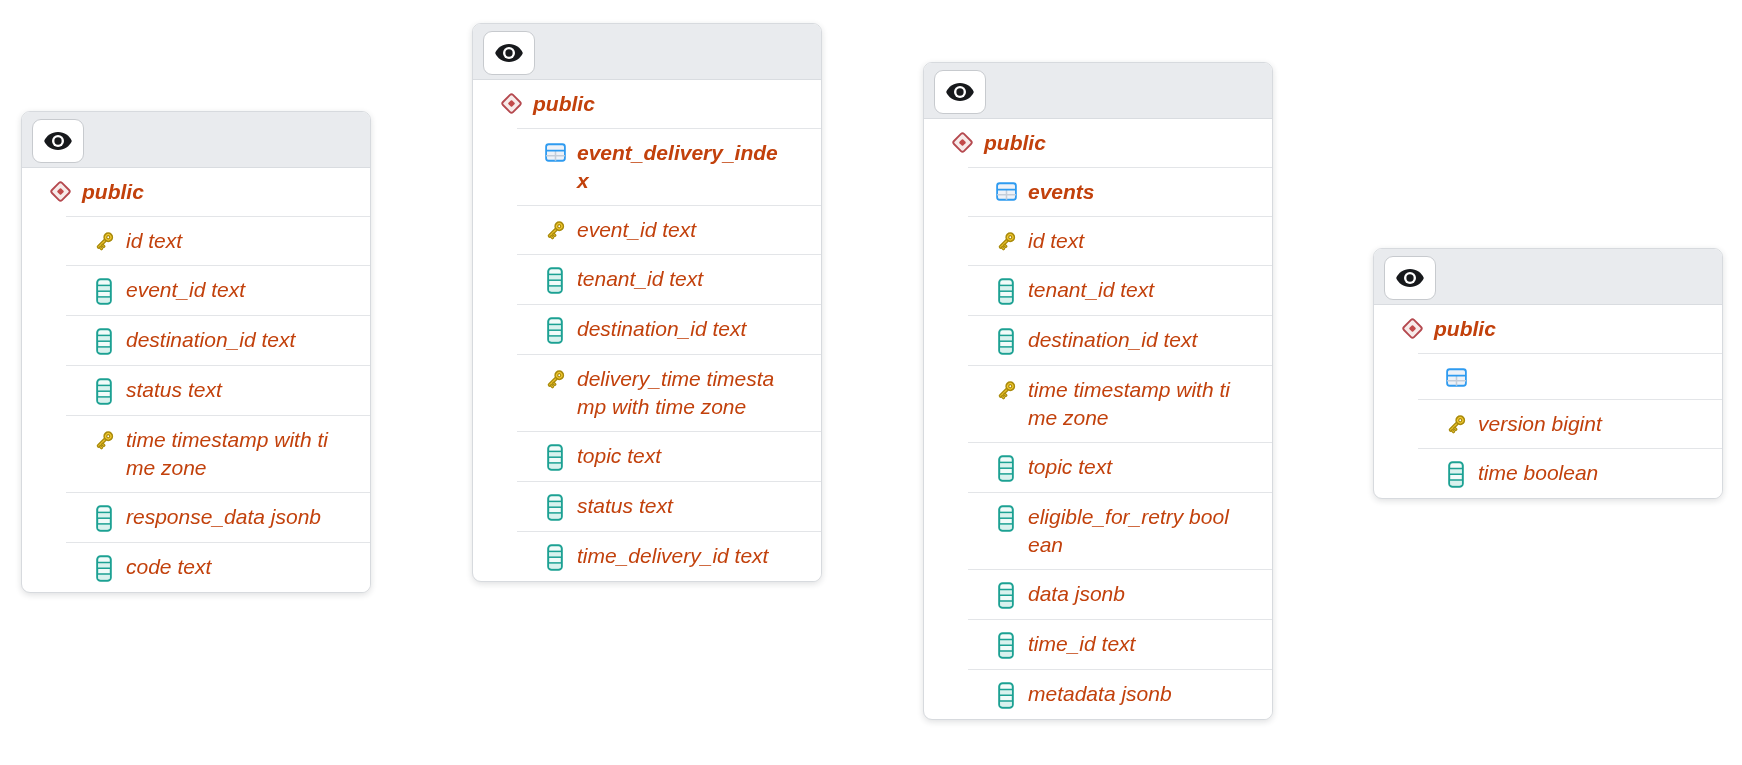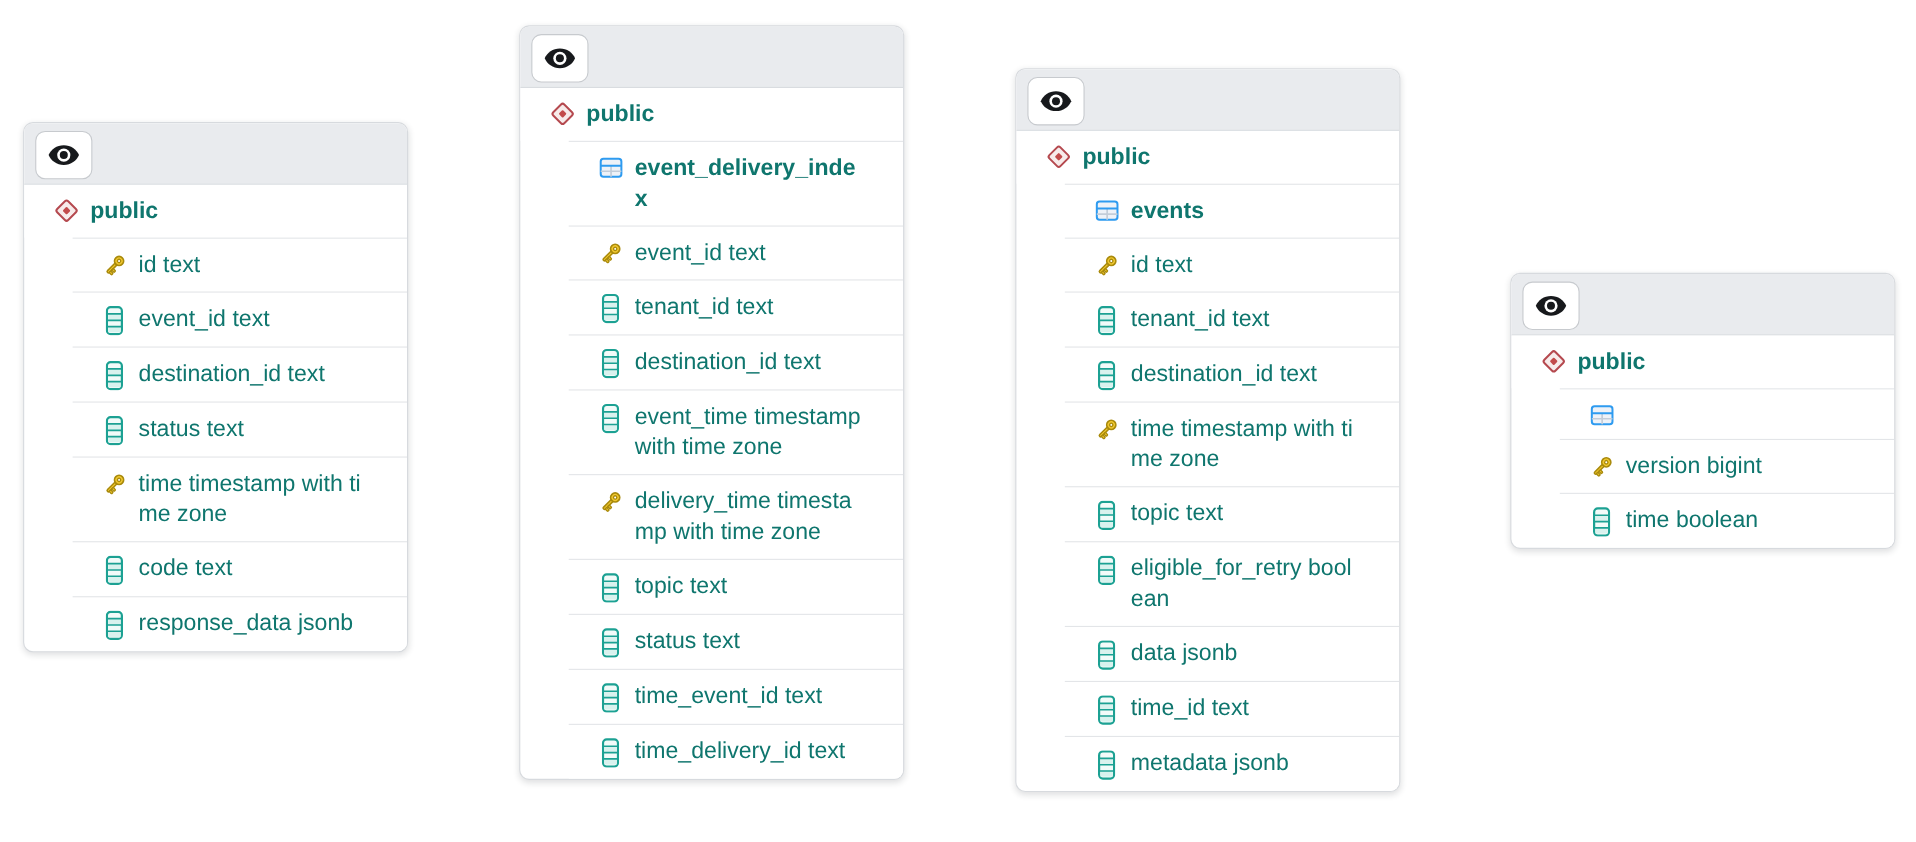--- a/index.html
+++ b/index.html
@@ -16,22 +16,23 @@
     overflow: hidden;
   }
   .table-card {
     position: absolute;
     background: #ffffff;
     border: 1px solid #d7dade;
     border-radius: 9px;
     box-shadow: 0 2px 6px rgba(31,35,40,0.14);
     overflow: hidden;
     box-sizing: border-box;
-    color: #0f766e;
+    color: #c2410c;
     font-size: 21px;
+    font-style: italic;
   }
   .card-header {
     background: #e9ebee;
     border-bottom: 1px solid #d9dce0;
     height: 56px;
     box-sizing: border-box;
     padding: 5px 0 0 10px;
     display: flex;
     align-items: center;
   }
@@ -174,35 +175,35 @@
 
       <svg width="16" height="27" viewBox="0 0 16 27">
         <rect x="1.2" y="1.2" width="13.6" height="24.6" rx="3.4" fill="#f2fbf9" stroke="#1ca193" stroke-width="2"></rect>
         <rect x="2.4" y="7.6" width="11.2" height="5.4" fill="#d9f2ee"></rect>
         <rect x="2.4" y="18.6" width="11.2" height="5.4" fill="#d9f2ee"></rect>
         <line x1="1.2" y1="7.4" x2="14.8" y2="7.4" stroke="#1ca193" stroke-width="1.5"></line>
         <line x1="1.2" y1="13.2" x2="14.8" y2="13.2" stroke="#1ca193" stroke-width="1.5"></line>
         <line x1="1.2" y1="18.9" x2="14.8" y2="18.9" stroke="#1ca193" stroke-width="1.5"></line>
       </svg>
     </span>
+    <span class="row-text"><span>response_data</span> <span>jsonb</span></span>
+  </div>
+        <div class="row">
+    <span class="icon-cell">
+
+      <svg width="16" height="27" viewBox="0 0 16 27">
+        <rect x="1.2" y="1.2" width="13.6" height="24.6" rx="3.4" fill="#f2fbf9" stroke="#1ca193" stroke-width="2"></rect>
+        <rect x="2.4" y="7.6" width="11.2" height="5.4" fill="#d9f2ee"></rect>
+        <rect x="2.4" y="18.6" width="11.2" height="5.4" fill="#d9f2ee"></rect>
+        <line x1="1.2" y1="7.4" x2="14.8" y2="7.4" stroke="#1ca193" stroke-width="1.5"></line>
+        <line x1="1.2" y1="13.2" x2="14.8" y2="13.2" stroke="#1ca193" stroke-width="1.5"></line>
+        <line x1="1.2" y1="18.9" x2="14.8" y2="18.9" stroke="#1ca193" stroke-width="1.5"></line>
+      </svg>
+    </span>
     <span class="row-text"><span>code</span> <span>text</span></span>
-  </div>
-        <div class="row">
-    <span class="icon-cell">
-
-      <svg width="16" height="27" viewBox="0 0 16 27">
-        <rect x="1.2" y="1.2" width="13.6" height="24.6" rx="3.4" fill="#f2fbf9" stroke="#1ca193" stroke-width="2"></rect>
-        <rect x="2.4" y="7.6" width="11.2" height="5.4" fill="#d9f2ee"></rect>
-        <rect x="2.4" y="18.6" width="11.2" height="5.4" fill="#d9f2ee"></rect>
-        <line x1="1.2" y1="7.4" x2="14.8" y2="7.4" stroke="#1ca193" stroke-width="1.5"></line>
-        <line x1="1.2" y1="13.2" x2="14.8" y2="13.2" stroke="#1ca193" stroke-width="1.5"></line>
-        <line x1="1.2" y1="18.9" x2="14.8" y2="18.9" stroke="#1ca193" stroke-width="1.5"></line>
-      </svg>
-    </span>
-    <span class="row-text"><span>response_data</span> <span>jsonb</span></span>
   </div>
       </div>
   </div>
     <div class="table-card" style="left: 472px; top: 23px; width: 350px;">
     <div class="card-header">
       <button class="eye-btn">
         <svg width="30" height="24" viewBox="0 0 28 22">
           <path d="M14 2.6 C8 2.6 3.1 6.1 1.1 11 C3.1 15.9 8 19.4 14 19.4 C20 19.4 24.9 15.9 26.9 11 C24.9 6.1 20 2.6 14 2.6 Z" fill="#17191c"></path>
           <circle cx="14" cy="11" r="5.6" fill="#ffffff"></circle>
           <circle cx="14" cy="11" r="3.4" fill="#17191c"></circle>
@@ -270,34 +271,20 @@
         <rect x="2.4" y="18.6" width="11.2" height="5.4" fill="#d9f2ee"></rect>
         <line x1="1.2" y1="7.4" x2="14.8" y2="7.4" stroke="#1ca193" stroke-width="1.5"></line>
         <line x1="1.2" y1="13.2" x2="14.8" y2="13.2" stroke="#1ca193" stroke-width="1.5"></line>
         <line x1="1.2" y1="18.9" x2="14.8" y2="18.9" stroke="#1ca193" stroke-width="1.5"></line>
       </svg>
     </span>
     <span class="row-text"><span>destination_id</span> <span>text</span></span>
   </div>
         <div class="row">
     <span class="icon-cell">
-
-      <svg width="16" height="27" viewBox="0 0 16 27">
-        <rect x="1.2" y="1.2" width="13.6" height="24.6" rx="3.4" fill="#f2fbf9" stroke="#1ca193" stroke-width="2"></rect>
-        <rect x="2.4" y="7.6" width="11.2" height="5.4" fill="#d9f2ee"></rect>
-        <rect x="2.4" y="18.6" width="11.2" height="5.4" fill="#d9f2ee"></rect>
-        <line x1="1.2" y1="7.4" x2="14.8" y2="7.4" stroke="#1ca193" stroke-width="1.5"></line>
-        <line x1="1.2" y1="13.2" x2="14.8" y2="13.2" stroke="#1ca193" stroke-width="1.5"></line>
-        <line x1="1.2" y1="18.9" x2="14.8" y2="18.9" stroke="#1ca193" stroke-width="1.5"></line>
-      </svg>
-    </span>
-    <span class="row-text"><span>event_time</span> <span>timestamp with time zone</span></span>
-  </div>
-        <div class="row">
-    <span class="icon-cell">
       <svg width="25" height="25" viewBox="0 0 24 24">
         <g transform="rotate(45 12 12)" fill="#f2c930" stroke="#a98a0c">
           <rect x="10.8" y="9.6" width="2.4" height="11.2" rx="1.2" stroke-width="1.4"></rect>
           <rect x="13" y="14.6" width="3.2" height="2" rx="0.6" stroke-width="1.2"></rect>
           <rect x="13" y="17.8" width="3.2" height="2" rx="0.6" stroke-width="1.2"></rect>
           <circle cx="12" cy="6" r="4.1" stroke-width="1.6"></circle>
           <circle cx="12" cy="6" r="1.5" fill="#ffffff" stroke-width="1.2"></circle>
         </g>
       </svg>
 
@@ -324,34 +311,20 @@
       <svg width="16" height="27" viewBox="0 0 16 27">
         <rect x="1.2" y="1.2" width="13.6" height="24.6" rx="3.4" fill="#f2fbf9" stroke="#1ca193" stroke-width="2"></rect>
         <rect x="2.4" y="7.6" width="11.2" height="5.4" fill="#d9f2ee"></rect>
         <rect x="2.4" y="18.6" width="11.2" height="5.4" fill="#d9f2ee"></rect>
         <line x1="1.2" y1="7.4" x2="14.8" y2="7.4" stroke="#1ca193" stroke-width="1.5"></line>
         <line x1="1.2" y1="13.2" x2="14.8" y2="13.2" stroke="#1ca193" stroke-width="1.5"></line>
         <line x1="1.2" y1="18.9" x2="14.8" y2="18.9" stroke="#1ca193" stroke-width="1.5"></line>
       </svg>
     </span>
     <span class="row-text"><span>status</span> <span>text</span></span>
-  </div>
-        <div class="row">
-    <span class="icon-cell">
-
-      <svg width="16" height="27" viewBox="0 0 16 27">
-        <rect x="1.2" y="1.2" width="13.6" height="24.6" rx="3.4" fill="#f2fbf9" stroke="#1ca193" stroke-width="2"></rect>
-        <rect x="2.4" y="7.6" width="11.2" height="5.4" fill="#d9f2ee"></rect>
-        <rect x="2.4" y="18.6" width="11.2" height="5.4" fill="#d9f2ee"></rect>
-        <line x1="1.2" y1="7.4" x2="14.8" y2="7.4" stroke="#1ca193" stroke-width="1.5"></line>
-        <line x1="1.2" y1="13.2" x2="14.8" y2="13.2" stroke="#1ca193" stroke-width="1.5"></line>
-        <line x1="1.2" y1="18.9" x2="14.8" y2="18.9" stroke="#1ca193" stroke-width="1.5"></line>
-      </svg>
-    </span>
-    <span class="row-text"><span>time_event_id</span> <span>text</span></span>
   </div>
         <div class="row">
     <span class="icon-cell">
 
       <svg width="16" height="27" viewBox="0 0 16 27">
         <rect x="1.2" y="1.2" width="13.6" height="24.6" rx="3.4" fill="#f2fbf9" stroke="#1ca193" stroke-width="2"></rect>
         <rect x="2.4" y="7.6" width="11.2" height="5.4" fill="#d9f2ee"></rect>
         <rect x="2.4" y="18.6" width="11.2" height="5.4" fill="#d9f2ee"></rect>
         <line x1="1.2" y1="7.4" x2="14.8" y2="7.4" stroke="#1ca193" stroke-width="1.5"></line>
         <line x1="1.2" y1="13.2" x2="14.8" y2="13.2" stroke="#1ca193" stroke-width="1.5"></line>

